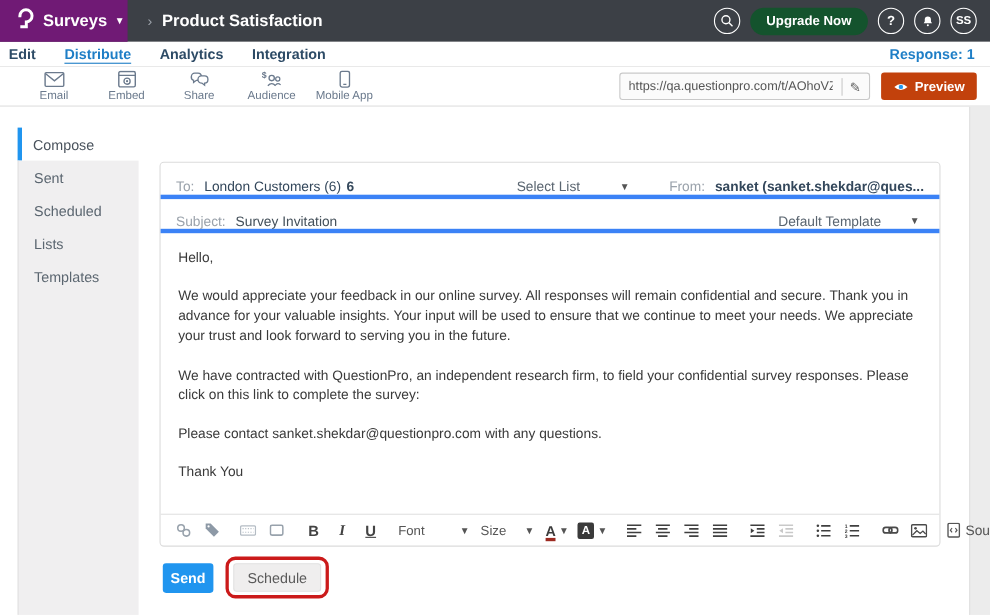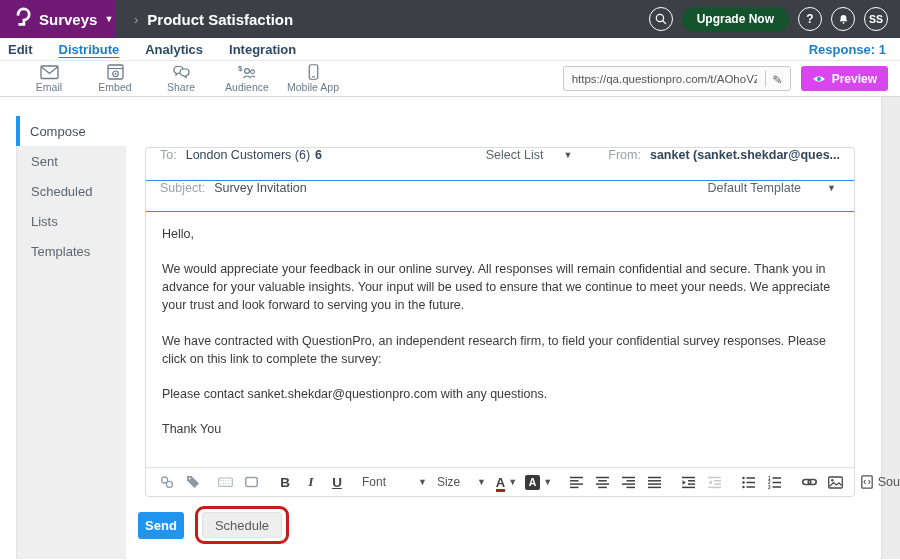--- a/index.html
+++ b/index.html
@@ -26,38 +26,38 @@
   .nav-link { color:#2d4b66; cursor:pointer; }
   .nav-link.active { color:#1e7ec6; text-decoration:underline; text-underline-offset:3px; }
   .response-count { margin-left:auto; padding-right:14px; color:#1e7ec6; font-size:13px; font-weight:700; }
   
   .channelbar { height:36px; display:flex; align-items:center; border-bottom:1px solid #d8d8d8; padding-left:16px; background:#fff; }
   .channel { width:66px; display:flex; flex-direction:column; align-items:center; justify-content:center; gap:1px; color:#6b7a8d; font-size:10.5px; cursor:pointer; }
   .channel svg { display:block; }
   .urlbox { margin-left:auto; width:228px; height:25px; border:1px solid #c9c9c9; border-radius:3px; background:#fbfbfb; display:flex; align-items:center; overflow:hidden; }
   .urlbox input { flex:1; border:none; outline:none; background:transparent; font-size:11.5px; color:#555; padding:0 8px; font-family:inherit; }
   .url-edit { border-left:1px solid #c9c9c9; padding:2px 7px 0; color:#555; font-size:12px; cursor:pointer; font-family:"DejaVu Sans", sans-serif; }
-  .preview-btn { margin:0 12px 0 10px; background:#d946ef; color:#fff; height:25px; border:none; border-radius:3px; padding:0 11px; font-size:12px; font-weight:600; font-family:inherit; display:flex; align-items:center; gap:6px; cursor:pointer; }
+  .preview-btn { margin:0 12px 0 10px; background:#c2410c; color:#fff; height:25px; border:none; border-radius:3px; padding:0 11px; font-size:12px; font-weight:600; font-family:inherit; display:flex; align-items:center; gap:6px; cursor:pointer; }
   
   .content { position:relative; height:462px; background:#fff; }
   .scroll-strip { position:absolute; right:0; top:0; width:19px; height:462px; background:#ececec; border-left:1px solid #e0e0e0; }
   
   .sidebar { position:absolute; left:16px; top:19px; bottom:0; width:110px; display:flex; flex-direction:column; font-size:13px; }
   .side-item { height:30px; display:flex; align-items:center; padding-left:14px; color:#5b6670; cursor:pointer; }
   .side-item.active { background:#fff; border-left:4px solid #2095ef; padding-left:10px; color:#49525c; }
   .side-rest { background:#f0eff0; border-left:1px solid #e2e2e2; flex:1; display:flex; flex-direction:column; }
   
   .panel { position:absolute; left:145px; width:710px; top:50px; height:350px; background:#fff; border:1px solid #dcdcdc; border-radius:4px; display:flex; flex-direction:column; }
-  .frow { display:flex; align-items:flex-start; padding:0 14px; font-size:12.5px; border-bottom:1px solid #3b82f6; }
+  .frow { display:flex; align-items:flex-end; padding:0 14px; font-size:12.5px; border-bottom:4px solid #3b82f6; }
   .row-to { height:33px; }
   .row-subject { height:31px; }
   .f-label { color:#9aa2ab; margin-right:9px; }
   .to-value { color:#33475b; }
   .to-count { color:#33475b; font-weight:700; margin-left:5px; }
-  .select-group { margin-left:auto; display:flex; align-items:center; gap:20px; color:#5a6570; cursor:pointer; }
+  .select-group { margin-left:auto; display:flex; align-items:center; gap:36px; color:#5a6570; cursor:pointer; }
   .dd-caret { font-size:9px; color:#555; }
   .from-group { margin-left:36px; display:flex; align-items:center; }
   .from-value { color:#33475b; font-weight:600; max-width:205px; white-space:nowrap; overflow:hidden; cursor:pointer; }
   .subject-value { color:#44505a; }
   .template-group { margin-left:auto; display:flex; align-items:center; gap:26px; color:#5a6570; cursor:pointer; padding-right:4px; }
   .body-area { flex:1; padding:13px 16px 0; overflow:hidden; }
   .body-area p { margin:0 0 17px; font-size:12.5px; line-height:1.45; color:#3a3a3a; }
   
   .editor-bar { height:29px; border-top:1px solid #e2e2e2; display:flex; align-items:center; padding:0 12px; }
   .ebtn { display:flex; align-items:center; justify-content:center; min-width:18px; height:20px; margin-right:8px; color:#434343; font-size:13.5px; cursor:pointer; flex:none; }
@@ -68,21 +68,21 @@
   .e-select { display:flex; align-items:center; color:#555; font-size:12px; cursor:pointer; margin-right:10px; flex:none; }
   .e-select .lbl { margin-right:14px; }
   .font-select .lbl { width:42px; }
   .size-select .lbl { width:26px; }
   .acolor { position:relative; font-weight:700; font-size:13px; color:#3c3c3c; line-height:1; }
   .acolor .bar { position:absolute; left:0; right:0; bottom:-3px; height:2.5px; background:#9c2a21; }
   .abg { width:15px; height:15px; background:#3a3a3a; border-radius:2px; color:#fff; font-size:10.5px; font-weight:700; display:flex; align-items:center; justify-content:center; }
   .mr-group { margin-right:16px; }
   .source-btn { font-size:12.5px; color:#555; gap:5px; min-width:58px; }
   
-  .actions { position:absolute; left:138px; top:409px; display:flex; align-items:center; }
+  .actions { position:absolute; left:148px; top:409px; display:flex; align-items:center; }
   .send-btn { background:#2095ef; color:#fff; border:none; border-radius:3px; width:46px; height:27px; font-size:13px; font-weight:700; font-family:inherit; cursor:pointer; }
   .schedule-wrap { margin-left:11px; border:3px solid #cb1a1a; border-radius:9px; padding:3px 4px; }
   .schedule-btn { background:#efeeee; color:#5a5a5a; border:1px solid #e1e1e1; border-radius:3px; width:80px; height:26px; font-size:13px; font-family:inherit; cursor:pointer; }
 </style>
 </head>
 <body>
 
 <div class="topbar">
   <div class="logo-block">
     <span>

